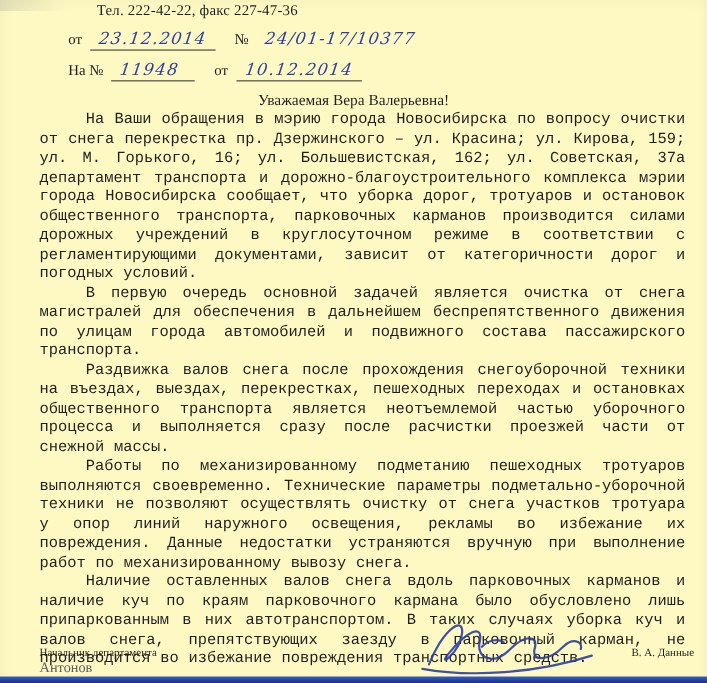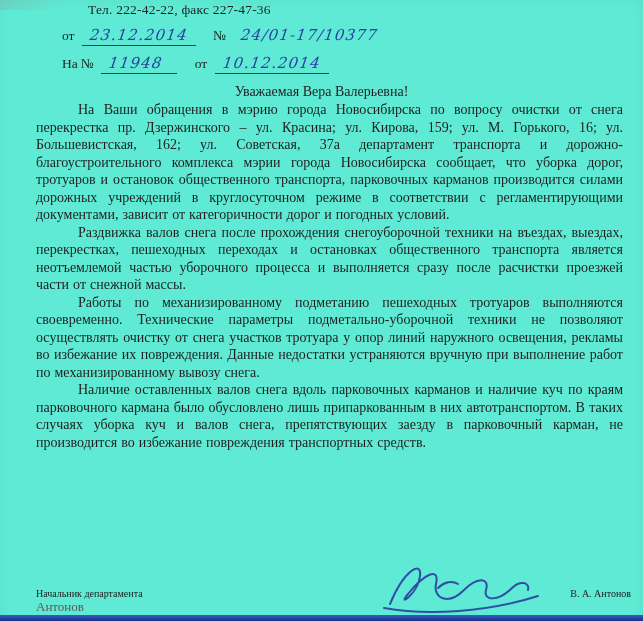--- a/index.html
+++ b/index.html
@@ -6,21 +6,21 @@
   body{
     width:643px;height:621px;
     background:#e9e9e6;
     font-family:"Liberation Serif", serif;
     color:#1f1f1f;
     position:relative;
     overflow:hidden;
   }
   .page{
     position:absolute;inset:0;
-    background:#5eead4;
+    background:#fef9c3;
     box-shadow:inset 0 0 12px rgba(0,0,0,0.05);
   }
   .phone-line{
     position:absolute;top:2px;left:88px;
     font-size:13.5px;letter-spacing:.2px;
   }
   .ref-row{
     position:absolute;left:62px;
     font-size:13.5px;
     white-space:nowrap;
@@ -44,21 +44,21 @@
     display:inline-block;
     transform:skewX(-8deg);
     white-space:nowrap;
   }
   .salutation{
     position:absolute;top:84px;left:0;right:0;
     text-align:center;
     font-size:14px;
   }
   .body-text{
-    position:absolute;top:101px;left:36px;right:20px;
+    position:absolute;top:101px;left:36px;right:20px;font-family:Liberation Mono, monospace;
   }
   .body-text p{
     margin:0;
     font-size:14px;
     line-height:17.5px;
     text-align:justify;
     text-indent:42px;
     word-spacing:.5px;
   }
   .signoff{
@@ -104,35 +104,36 @@
     <span class="label">На №</span>
     <span class="field"><span class="hand">11948</span></span>
     <span class="label">от</span>
     <span class="field"><span class="hand">10.12.2014</span></span>
   </div>
 
   <div class="salutation">Уважаемая Вера Валерьевна!</div>
 
   <div class="body-text">
     <p>На Ваши обращения в мэрию города Новосибирска по вопросу очистки от снега перекрестка пр. Дзержинского – ул. Красина; ул. Кирова, 159; ул. М. Горького, 16; ул. Большевистская, 162; ул. Советская, 37а департамент транспорта и дорожно-благоустроительного комплекса мэрии города Новосибирска сообщает, что уборка дорог, тротуаров и остановок общественного транспорта, парковочных карманов производится силами дорожных учреждений в круглосуточном режиме в соответствии с регламентирующими документами, зависит от категоричности дорог и погодных условий.</p>
+    <p>В первую очередь основной задачей является очистка от снега магистралей для обеспечения в дальнейшем беспрепятственного движения по улицам города автомобилей и подвижного состава пассажирского транспорта.</p>
     <p>Раздвижка валов снега после прохождения снегоуборочной техники на въездах, выездах, перекрестках, пешеходных переходах и остановках общественного транспорта является неотъемлемой частью уборочного процесса и выполняется сразу после расчистки проезжей части от снежной массы.</p>
     <p>Работы по механизированному подметанию пешеходных тротуаров выполняются своевременно. Технические параметры подметально-уборочной техники не позволяют осуществлять очистку от снега участков тротуара у опор линий наружного освещения, рекламы во избежание их повреждения. Данные недостатки устраняются вручную при выполнение работ по механизированному вывозу снега.</p>
     <p>Наличие оставленных валов снега вдоль парковочных карманов и наличие куч по краям парковочного кармана было обусловлено лишь припаркованным в них автотранспортом. В таких случаях уборка куч и валов снега, препятствующих заезду в парковочный карман, не производится во избежание повреждения транспортных средств.</p>
   </div>
 
   <svg class="signature-svg" viewBox="0 0 170 58" xmlns="http://www.w3.org/2000/svg">
     <g fill="none" stroke="#2b3fa0" stroke-width="2" stroke-linecap="round" opacity="0.9">
       <path d="M12,46 C26,12 44,2 42,18 C40,36 18,50 30,36 C46,16 62,8 58,26 C55,40 70,48 86,32 C98,20 112,18 108,32 C105,43 120,44 134,30 C142,22 152,24 150,32"></path>
       <path d="M6,50 C50,58 110,54 160,38"></path>
       <path d="M60,30 C66,24 74,22 80,26"></path>
     </g>
   </svg>
 
   <div class="signoff">
     <span class="position">Начальник департамента</span>
-    <span class="name">В. А. Антонов</span>
+    <span class="name">В. А. Данные</span>
   </div>
 
   <div class="executor">Антонов</div>
 
   <div class="scan-strip"></div>
 
 </div>
 
 </body></html>

